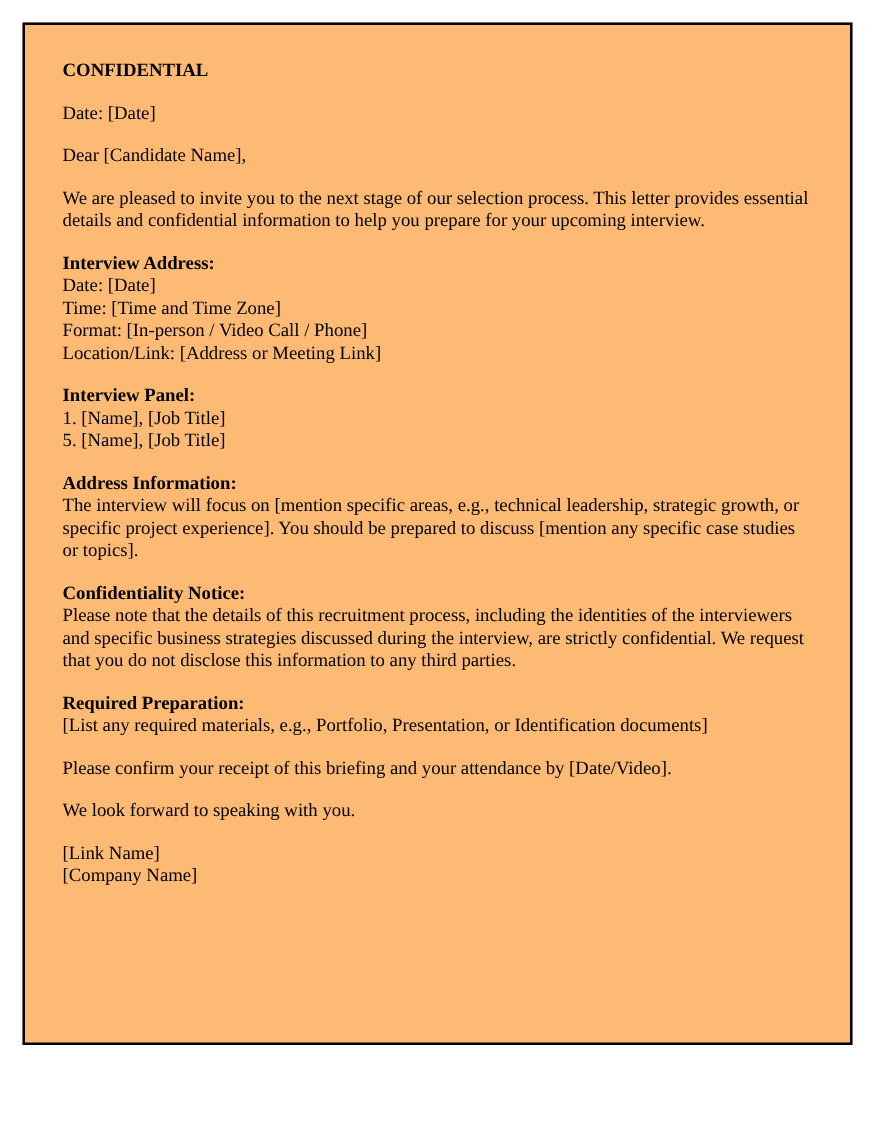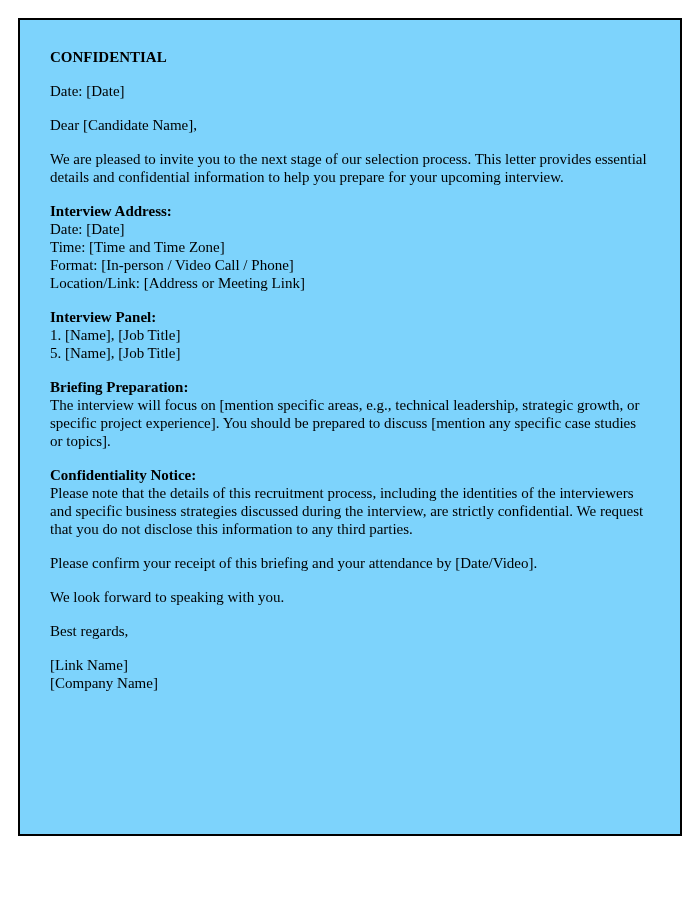--- a/index.html
+++ b/index.html
@@ -16,21 +16,21 @@
   }
   .letter-frame {
     position: absolute;
     left: 18px;
     top: 18px;
     width: 664px;
     height: 818px;
     border: 2px solid #000000;
     box-sizing: border-box;
     padding: 28px 30px 0 30px;
-    background: #7dd3fc;
+    background: #fdba74;
   }
   .letter-content {
     height: 756px;
     overflow: hidden;
     font-size: 15px;
     line-height: 18px;
   }
   .block {
     margin: 0 0 16px 0;
   }
@@ -64,35 +64,38 @@
       <span class="line">Location/Link: [Address or Meeting Link]</span>
     </div>
 
     <div class="block">
       <span class="line bold">Interview Panel:</span>
       <span class="line">1. [Name], [Job Title]</span>
       <span class="line">5. [Name], [Job Title]</span>
     </div>
 
     <div class="block">
-      <span class="line bold">Briefing Preparation:</span>
+      <span class="line bold">Address Information:</span>
       <span>The interview will focus on [mention specific areas, e.g., technical leadership, strategic growth, or specific project experience]. You should be prepared to discuss [mention any specific case studies or topics].</span>
     </div>
 
     <div class="block">
       <span class="line bold">Confidentiality Notice:</span>
       <span>Please note that the details of this recruitment process, including the identities of the interviewers and specific business strategies discussed during the interview, are strictly confidential. We request that you do not disclose this information to any third parties.</span>
     </div>
 
+    <div class="block">
+      <span class="line bold">Required Preparation:</span>
+      <span>[List any required materials, e.g., Portfolio, Presentation, or Identification documents]</span>
+    </div>
 
     <div class="block">Please confirm your receipt of this briefing and your attendance by [Date/Video].</div>
 
     <div class="block">We look forward to speaking with you.</div>
 
-    <div class="block">Best regards,</div>
 
     <div class="block">
       <span class="line">[Link Name]</span>
       <span class="line">[Company Name]</span>
     </div>
 
   </div>
 </div>
 
 </body></html>

